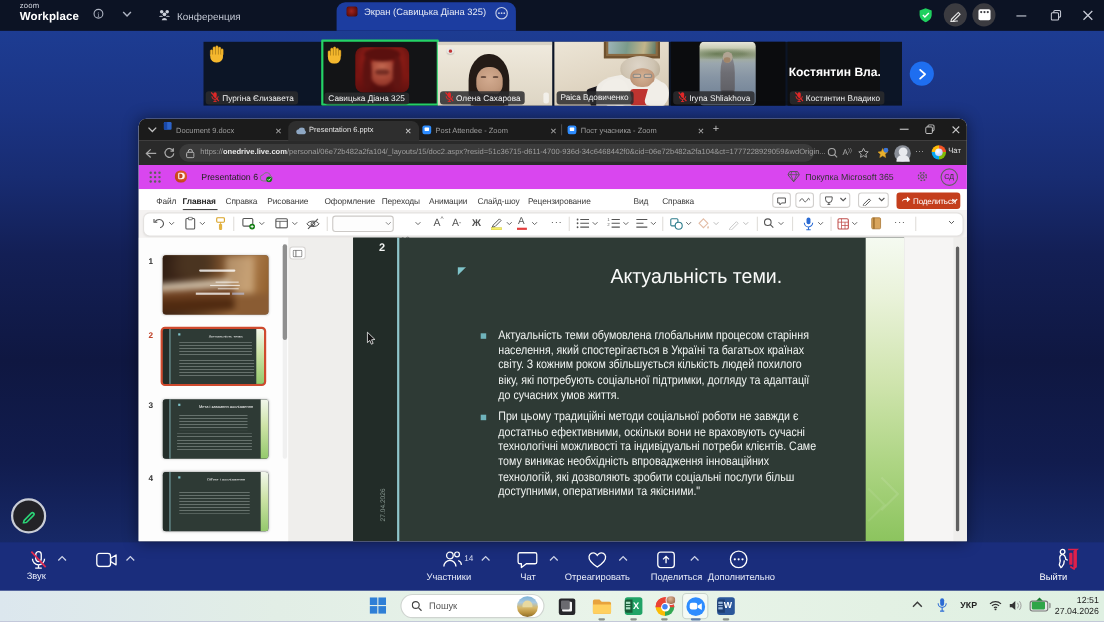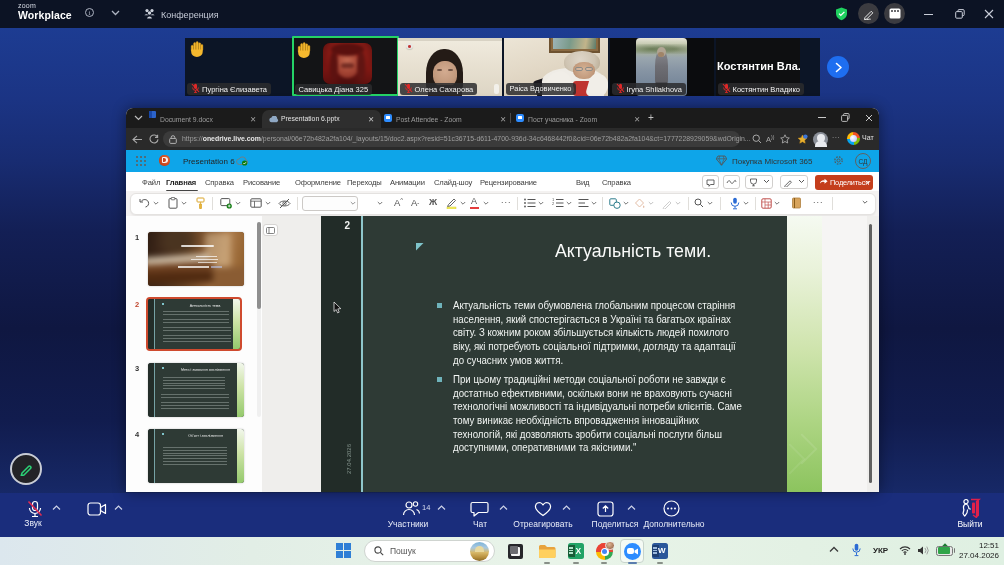--- a/index.html
+++ b/index.html
@@ -27,20 +27,30 @@
     <svg class="abs" style="left:144px;top:8px;" width="11" height="12" viewBox="0 0 11 12">
       <circle cx="3" cy="2.6" r="1.6" fill="#cdd2dc"></circle>
         <circle cx="8" cy="2.6" r="1.6" fill="#cdd2dc"></circle>
       <circle cx="5.5" cy="5" r="1.7" fill="#cdd2dc"></circle>
       <path d="M0.4 7.2a2.6 2.6 0 0 1 4 0z" fill="#cdd2dc"></path>
         <path d="M6.6 7.2a2.6 2.6 0 0 1 4 0z" fill="#cdd2dc"></path>
       <path d="M3 10.5a2.6 2.8 0 0 1 5 0z" fill="#cdd2dc"></path>
     </svg>
     <div class="abs" style="left:161px;top:9.5px;color:#c3c8d4;font-size:9px;">Конференция</div>
 
+    <div class="abs" style="left:306px;top:2px;width:163px;height:26px;background:#1c3da0;border-radius:8px 8px 0 0;">
+      <div class="abs" style="left:9px;top:4px;width:10px;height:9px;border-radius:2px;background:radial-gradient(circle at 45% 45%,#a0241f 0%,#6e120f 55%,#3a0706 100%);"></div>
+      <div class="abs" style="left:25px;top:4px;color:#e8ecf6;font-size:8.5px;white-space:nowrap;">Экран (Савицька Діана 325)</div>
+      <svg class="abs" style="left:144px;top:4px;" width="12" height="12" viewBox="0 0 12 12">
+        <circle cx="6" cy="6" r="5.2" fill="none" stroke="#c7cfe6" stroke-width="1"></circle>
+        <circle cx="3.6" cy="6" r="0.8" fill="#c7cfe6"></circle>
+          <circle cx="6" cy="6" r="0.8" fill="#c7cfe6"></circle>
+          <circle cx="8.4" cy="6" r="0.8" fill="#c7cfe6"></circle>
+      </svg>
+    </div>
 
     <svg class="abs" style="left:835px;top:7px;" width="13" height="14" viewBox="0 0 13 14">
       <path d="M6.5 0.5 12 2.5 v4 c0 3.4 -2.6 5.8 -5.5 6.8 C3.6 12.3 1 9.9 1 6.5 v-4 z" fill="#1fd05f"></path>
       <path d="M4 6.6 l1.8 1.8 L9.4 4.9" stroke="#fff" stroke-width="1.3" fill="none"></path>
     </svg>
     <div class="abs" style="left:858px;top:3px;width:21px;height:21px;border-radius:50%;background:#3b3b40;"></div>
     <svg class="abs" style="left:863px;top:8px;" width="12" height="12" viewBox="0 0 12 12">
       <path d="M2 9.5 8.2 3.3 l1.6 1.6 -6.2 6.2 -2.2 .6 z" fill="none" stroke="#e8e8e8" stroke-width="1"></path>
       <path d="M2.2 11.6 c 2 .6 3.5 -1 5.5 -.4" stroke="#e8e8e8" stroke-width="1" fill="none"></path>
     </svg>
@@ -236,21 +246,21 @@
     <div class="abs" style="left:629px;top:26px;width:90px;text-align:center;color:#e8ecf8;font-size:8.5px;">Дополнительно</div>
 
     <svg class="abs" style="left:959px;top:5px;" width="22" height="20" viewBox="0 0 22 20">
       <path d="M12 1.5 h8 l-2.5 2 v16 l-3.5-2.5" fill="none" stroke="#e0204a" stroke-width="1.4"></path>
       <path d="M20 1.5 l-2.5 2 v16 l2.5-1.8z" fill="#e0204a"></path>
       <rect x="13" y="4.5" width="3" height="11" rx="0.8" fill="#e0204a"></rect>
       <circle cx="7" cy="3.6" r="2.1" fill="none" stroke="#fff" stroke-width="1.2"></circle>
       <path d="M6.8 6 c-1.8 .6 -2.6 2 -2.3 3.8 l.4 2 M7 6 c1.6 .4 2.3 1.5 2.6 3 l.3 1.5 1.8 .8" fill="none" stroke="#fff" stroke-width="1.2"></path>
       <path d="M5 11.5 4 15.5 5.8 18.5 M8.6 11.5 8 14.8 6 17.8" fill="none" stroke="#fff" stroke-width="1.2"></path>
     </svg>
-    <div class="abs" style="left:945px;top:26px;width:50px;text-align:center;color:#fff;font-size:8.5px;">Выйти</div>
+    <div class="abs" style="left:945px;top:26px;width:50px;color:#fff;font-size:8.5px;">Выйти</div>
   </div>
 
   <div class="abs" id="taskbar" style="left:0;top:537px;width:1004px;height:28px;
     background:linear-gradient(90deg,#dce7ee 0%,#e2eee6 25%,#e9f4e9 55%,#e3f1e4 80%,#dff0e2 100%);">
     <svg class="abs" style="left:336px;top:6px;" width="15" height="15" viewBox="0 0 15 15">
       <rect x="0" y="0" width="7" height="7" fill="#2f7fd6"></rect>
         <rect x="8" y="0" width="7" height="7" fill="#2f7fd6"></rect>
       <rect x="0" y="8" width="7" height="7" fill="#2f7fd6"></rect>
         <rect x="8" y="8" width="7" height="7" fill="#2f7fd6"></rect>
     </svg>
@@ -405,21 +415,21 @@
         </svg>
       <div class="abs" style="left:687px;top:3.5px;width:15px;height:15px;border-radius:50%;background:#8a8f98;"></div>
       <div class="abs" style="left:690.5px;top:6px;width:8px;height:8px;border-radius:50%;background:#e8eaee;"></div>
       <div class="abs" style="left:688.5px;top:12.5px;width:12px;height:6px;border-radius:5px 5px 0 0;background:#e8eaee;"></div>
       <div class="abs" style="left:706px;top:3px;color:#a9a9a9;font-size:8px;letter-spacing:.5px;">...</div>
       <div class="abs" style="left:721px;top:4px;width:13px;height:13px;border-radius:50%;background:conic-gradient(#f35325 0 25%,#81bc06 25% 50%,#05a6f0 50% 75%,#ffba08 75% 100%);"></div>
       <div class="abs" style="left:724px;top:7px;width:7px;height:7px;border-radius:50%;background:radial-gradient(circle at 35% 35%,#fff,#cfd6ff 60%,#9aa8ff);"></div>
       <div class="abs" style="left:736px;top:6px;color:#e3e3e3;font-size:7px;">Чат</div>
     </div>
 
-    <div class="abs" style="left:0;top:42px;width:753px;height:22px;background:#0ea5e9;">
+    <div class="abs" style="left:0;top:42px;width:753px;height:22px;background:#d946ef;">
       <svg class="abs" style="left:9px;top:5px;" width="12" height="12" viewBox="0 0 12 12">
         <g fill="#5f5f5f">
             <circle cx="2" cy="2" r="1.1"></circle>
             <circle cx="6" cy="2" r="1.1"></circle>
             <circle cx="10" cy="2" r="1.1"></circle>
         <circle cx="2" cy="6" r="1.1"></circle>
             <circle cx="6" cy="6" r="1.1"></circle>
             <circle cx="10" cy="6" r="1.1"></circle>
         <circle cx="2" cy="10" r="1.1"></circle>
             <circle cx="6" cy="10" r="1.1"></circle>

